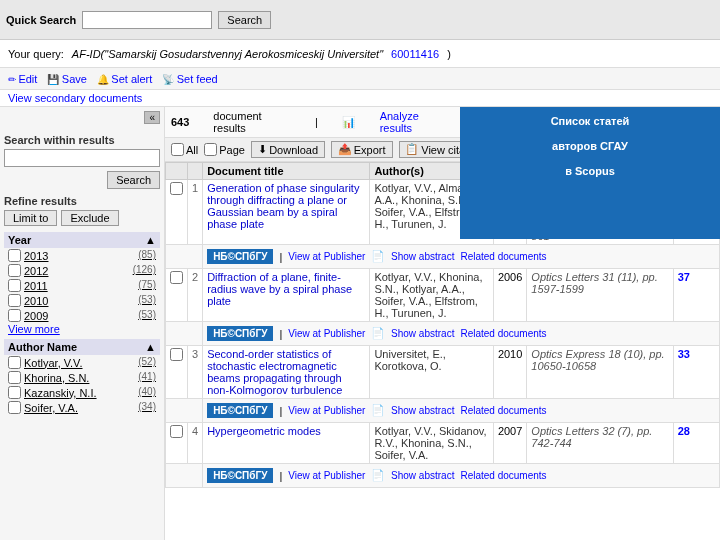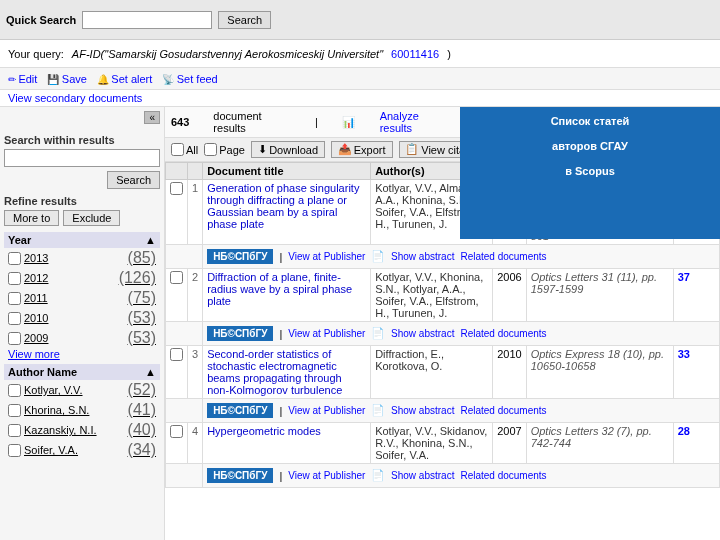--- a/index.html
+++ b/index.html
@@ -71,21 +71,21 @@
     .search-within { display: flex; flex-direction: column; gap: 4px; margin-bottom: 6px; }
     .search-within input { height: 18px; border: 1px solid #999; padding: 1px 3px; font-size: 11px; }
     .search-within button { height: 18px; padding: 0 8px; font-size: 11px; background: #e0e0e0; border: 1px solid #999; cursor: pointer; align-self: flex-end; }
     .refine-buttons { display: flex; gap: 4px; margin-bottom: 6px; }
     .refine-btn { font-size: 11px; padding: 1px 8px; border: 1px solid #999; background: #e8e8e8; cursor: pointer; }
     .filter-group { margin-bottom: 4px; }
     .filter-group-header { display: flex; justify-content: space-between; align-items: center; background: #dde; padding: 2px 4px; font-weight: bold; font-size: 11px; cursor: pointer; }
     .filter-item { display: flex; justify-content: space-between; padding: 1px 4px; font-size: 11px; text-decoration: underline; }
     .filter-item input[type=checkbox] { margin-right: 3px; }
     .filter-item-label { display: flex; align-items: center; }
-    .filter-count { color: #666; font-size: 16px; }
+    .filter-count { color: #666; font-size: 10px; }
     .view-more { color: blue; text-decoration: underline; cursor: pointer; font-size: 11px; padding-left: 4px; }
 
     
     #content { flex: 1; overflow-y: auto; background: #fff; position: relative; }
 
     
     #blue-banner {
       position: absolute;
       top: 0;
       right: 0;
@@ -212,21 +212,21 @@
     <div style="clear:both;"></div>
 
     <div class="sidebar-section-title">Search within results</div>
     <div class="search-within">
       <input type="text" style="">
       <button>Search</button>
     </div>
 
     <div class="sidebar-section-title">Refine results</div>
     <div class="refine-buttons">
-      <button class="refine-btn">More to</button>
+      <button class="refine-btn">Limit to</button>
       <button class="refine-btn">Exclude</button>
     </div>
 
     <div class="filter-group">
       <div class="filter-group-header">
         <span>Year</span>
         <span>▲</span>
       </div>
       <div id="year-items">
           <div class="filter-item">
@@ -424,21 +424,21 @@
         <a class="doc-link">Related documents</a>
       </div>
     </td>
   </tr>
           <tr class="doc-row">
     <td class="checkbox-cell"><input type="checkbox" style=""></td>
     <td class="num-cell">3</td>
     <td>
       <a class="doc-title">Second-order statistics of stochastic electromagnetic beams propagating through non-Kolmogorov turbulence</a>
     </td>
-    <td class="authors">Diffraction, E., Korotkova, O.</td>
+    <td class="authors">Universitet, E., Korotkova, O.</td>
     <td>2010</td>
     <td class="source">Optics Express 18 (10), pp. 10650-10658</td>
     <td class="cited">33</td>
   </tr>
           <tr class="sub-row">
     <td colspan="2"></td>
     <td colspan="5">
       <div class="doc-actions">
         <button class="doc-btn">НБ©СПбГУ</button>
         <span>|</span>

